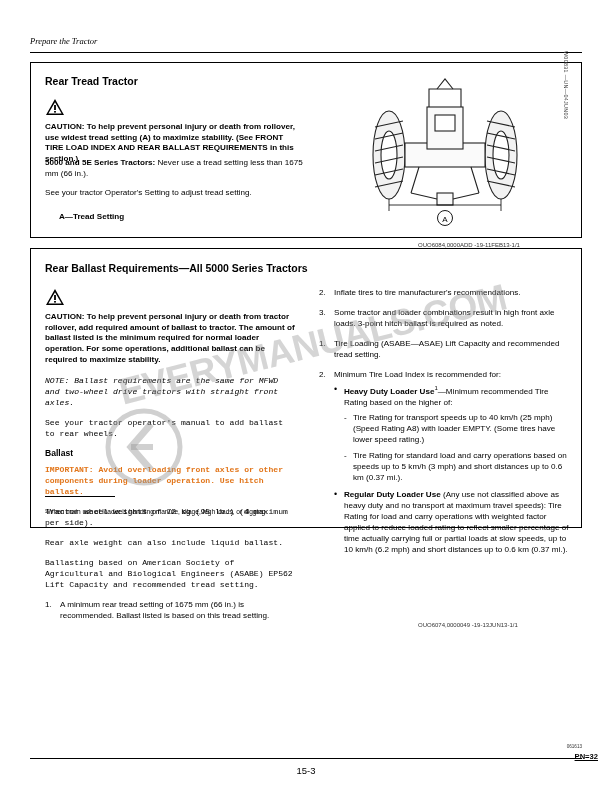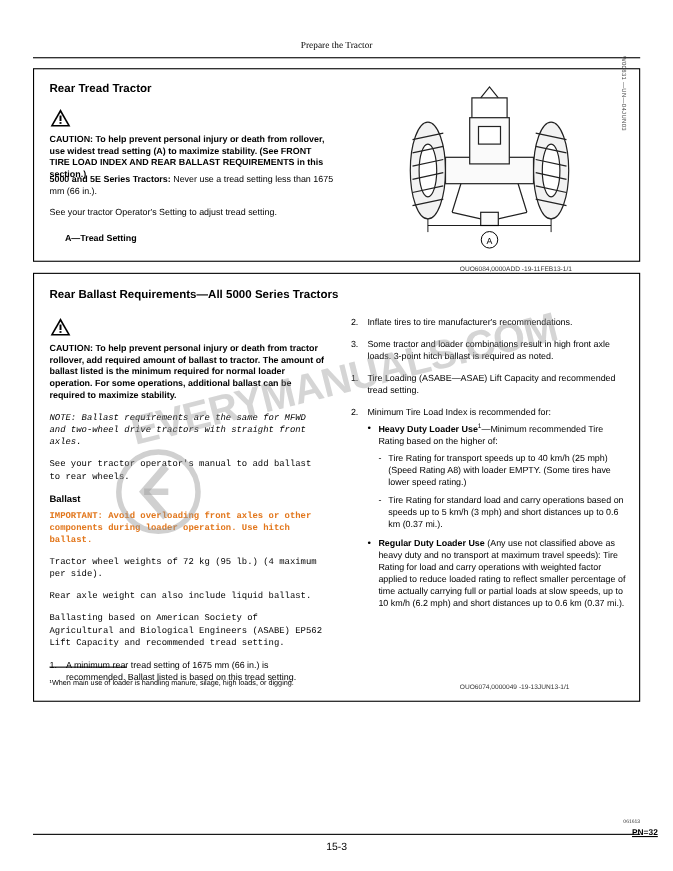--- a/index.html
+++ b/index.html
@@ -21,22 +21,22 @@
     width: 612px;
     height: 792px;
   }
 
   
   .running-header {
     position: absolute;
     left: 30px;
     top: 36px;
     width: 552px;
-    text-align: center;
     font-size: 8.5px;
+    font-style: italic;
     font-family: "Liberation Serif", serif;
     color: #000;
   }
   .header-rule {
     position: absolute;
     left: 30px;
     top: 52px;
     width: 552px;
     height: 1px;
     background: #000;
@@ -52,21 +52,21 @@
   #box-rear-tread {
     left: 30px;
     top: 62px;
     width: 552px;
     height: 176px;
   }
   #box-rear-ballast {
     left: 30px;
     top: 248px;
     width: 552px;
-    height: 390px;
+    height: 280px;
   }
 
   .section-title {
     font-size: 10.5px;
     font-weight: bold;
     font-family: "Liberation Sans", sans-serif;
     color: #000;
   }
 
   

